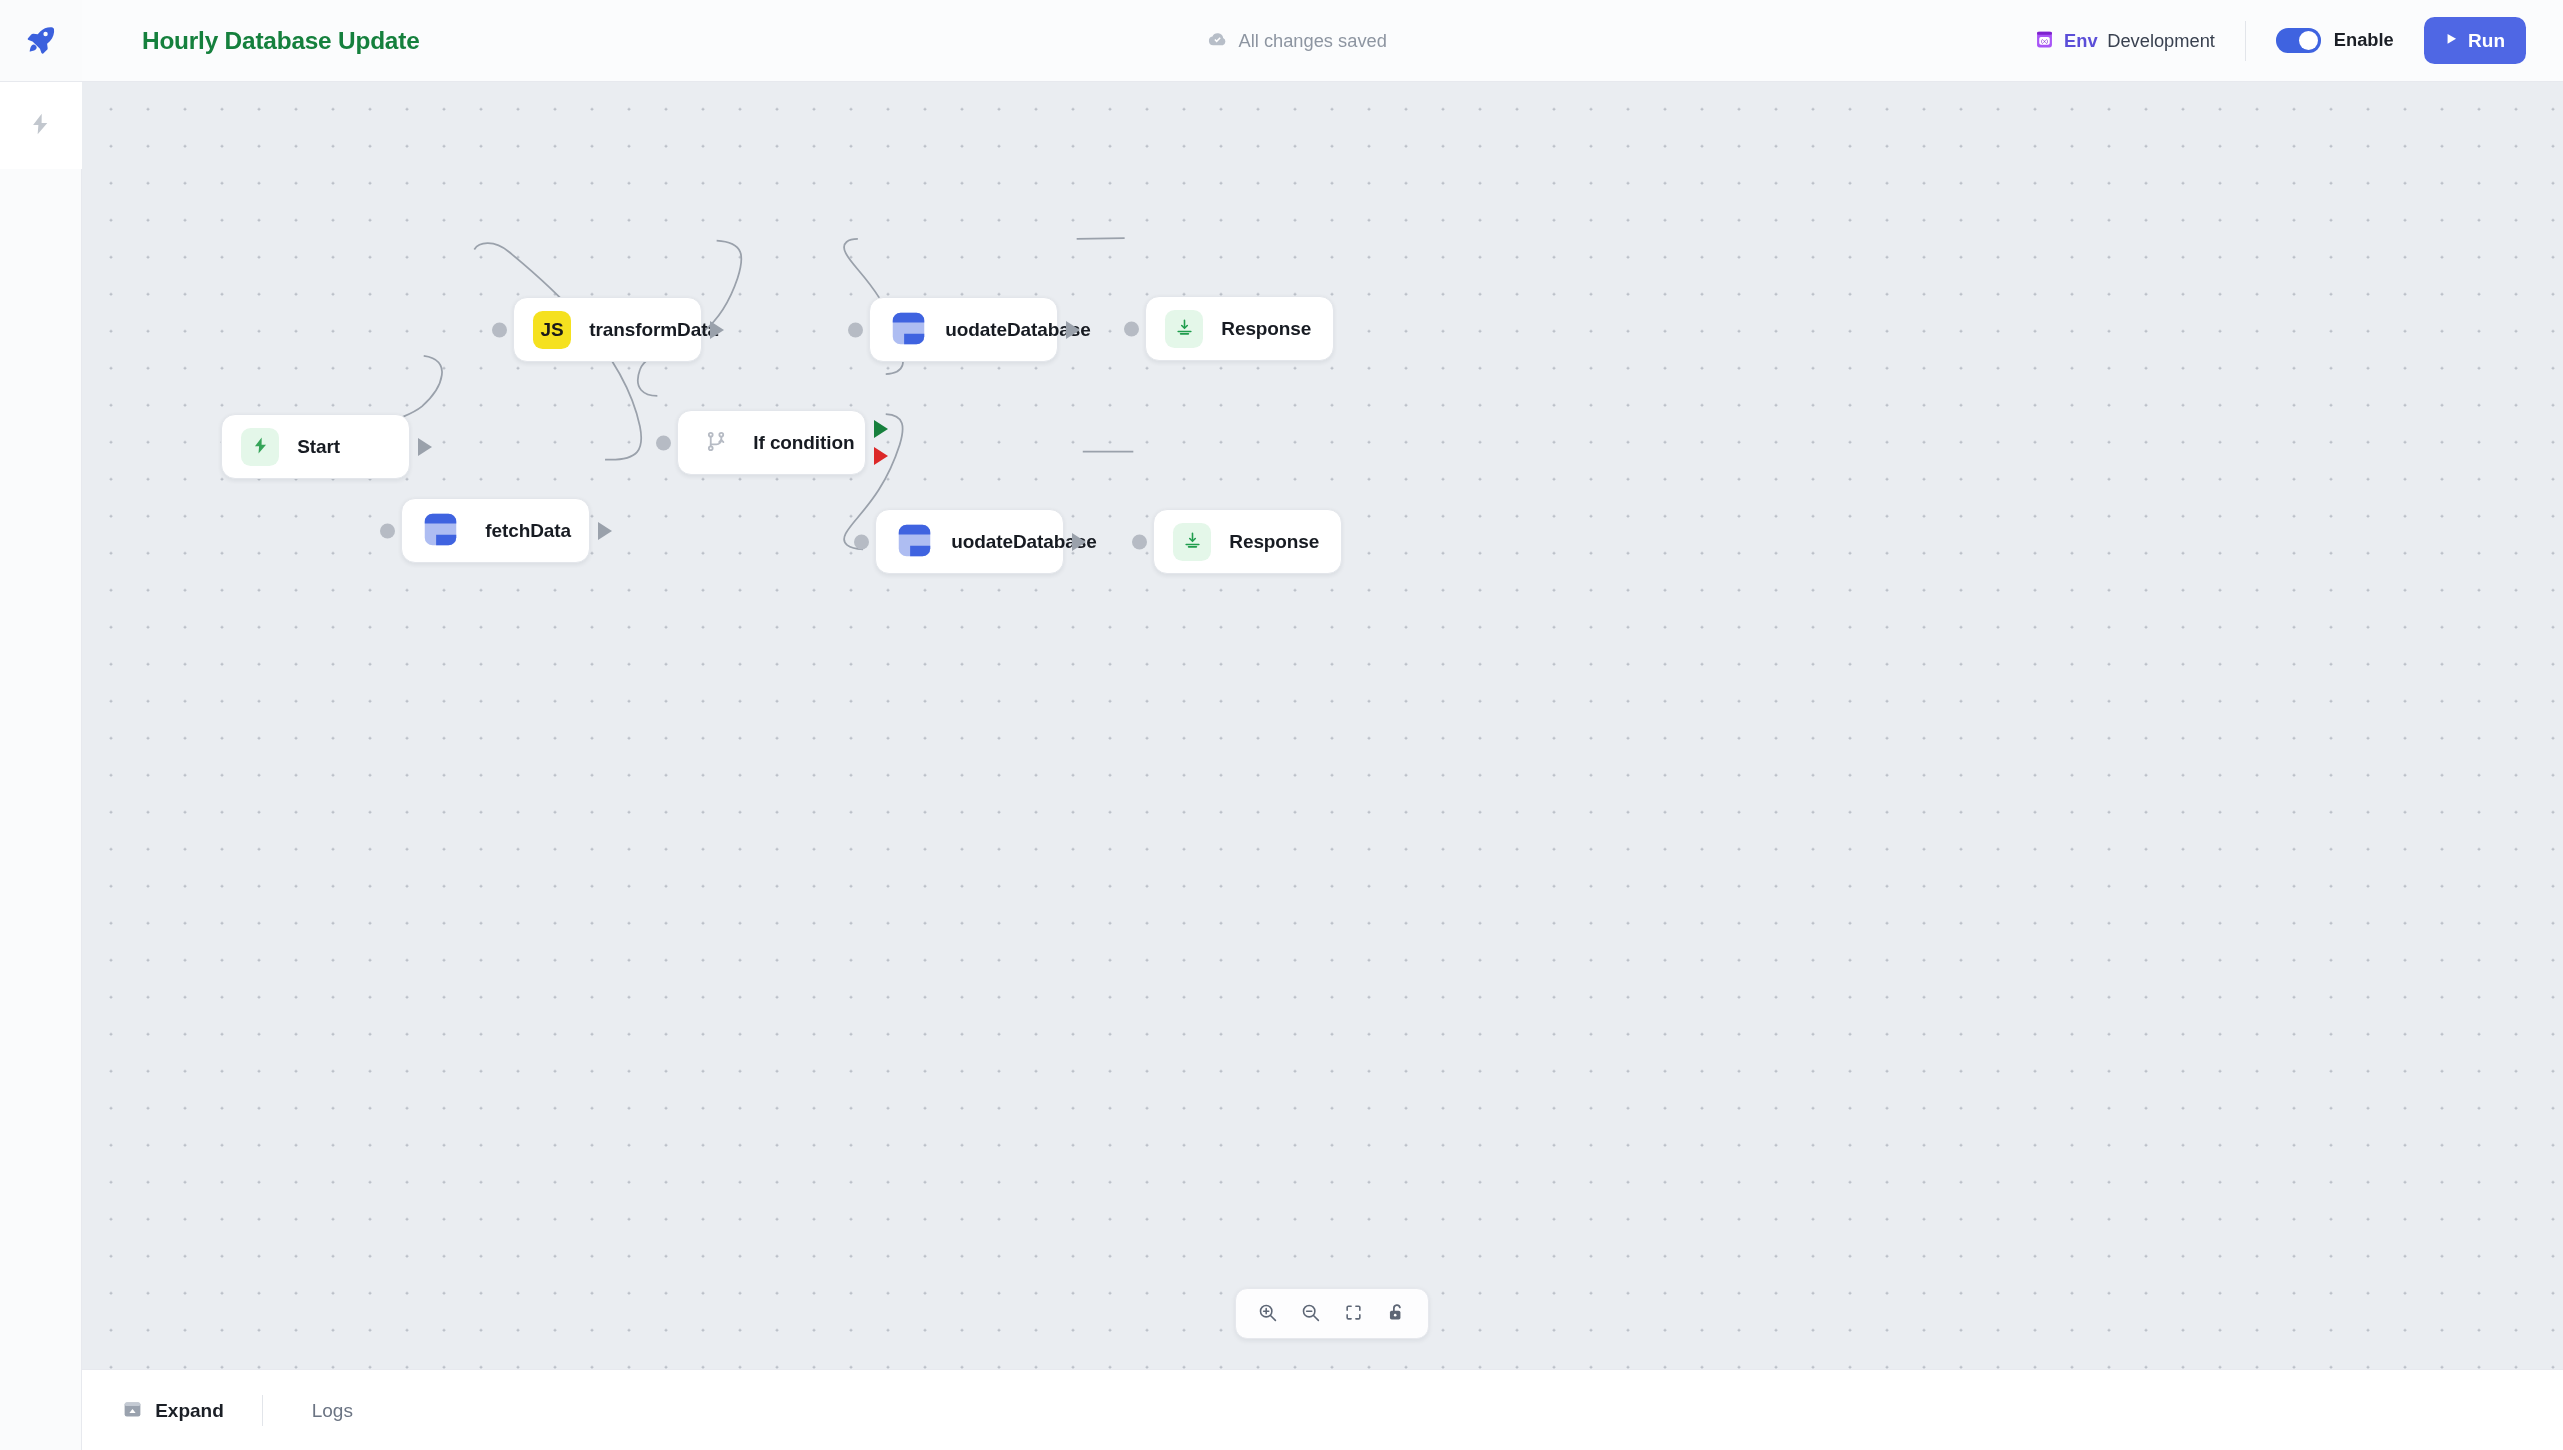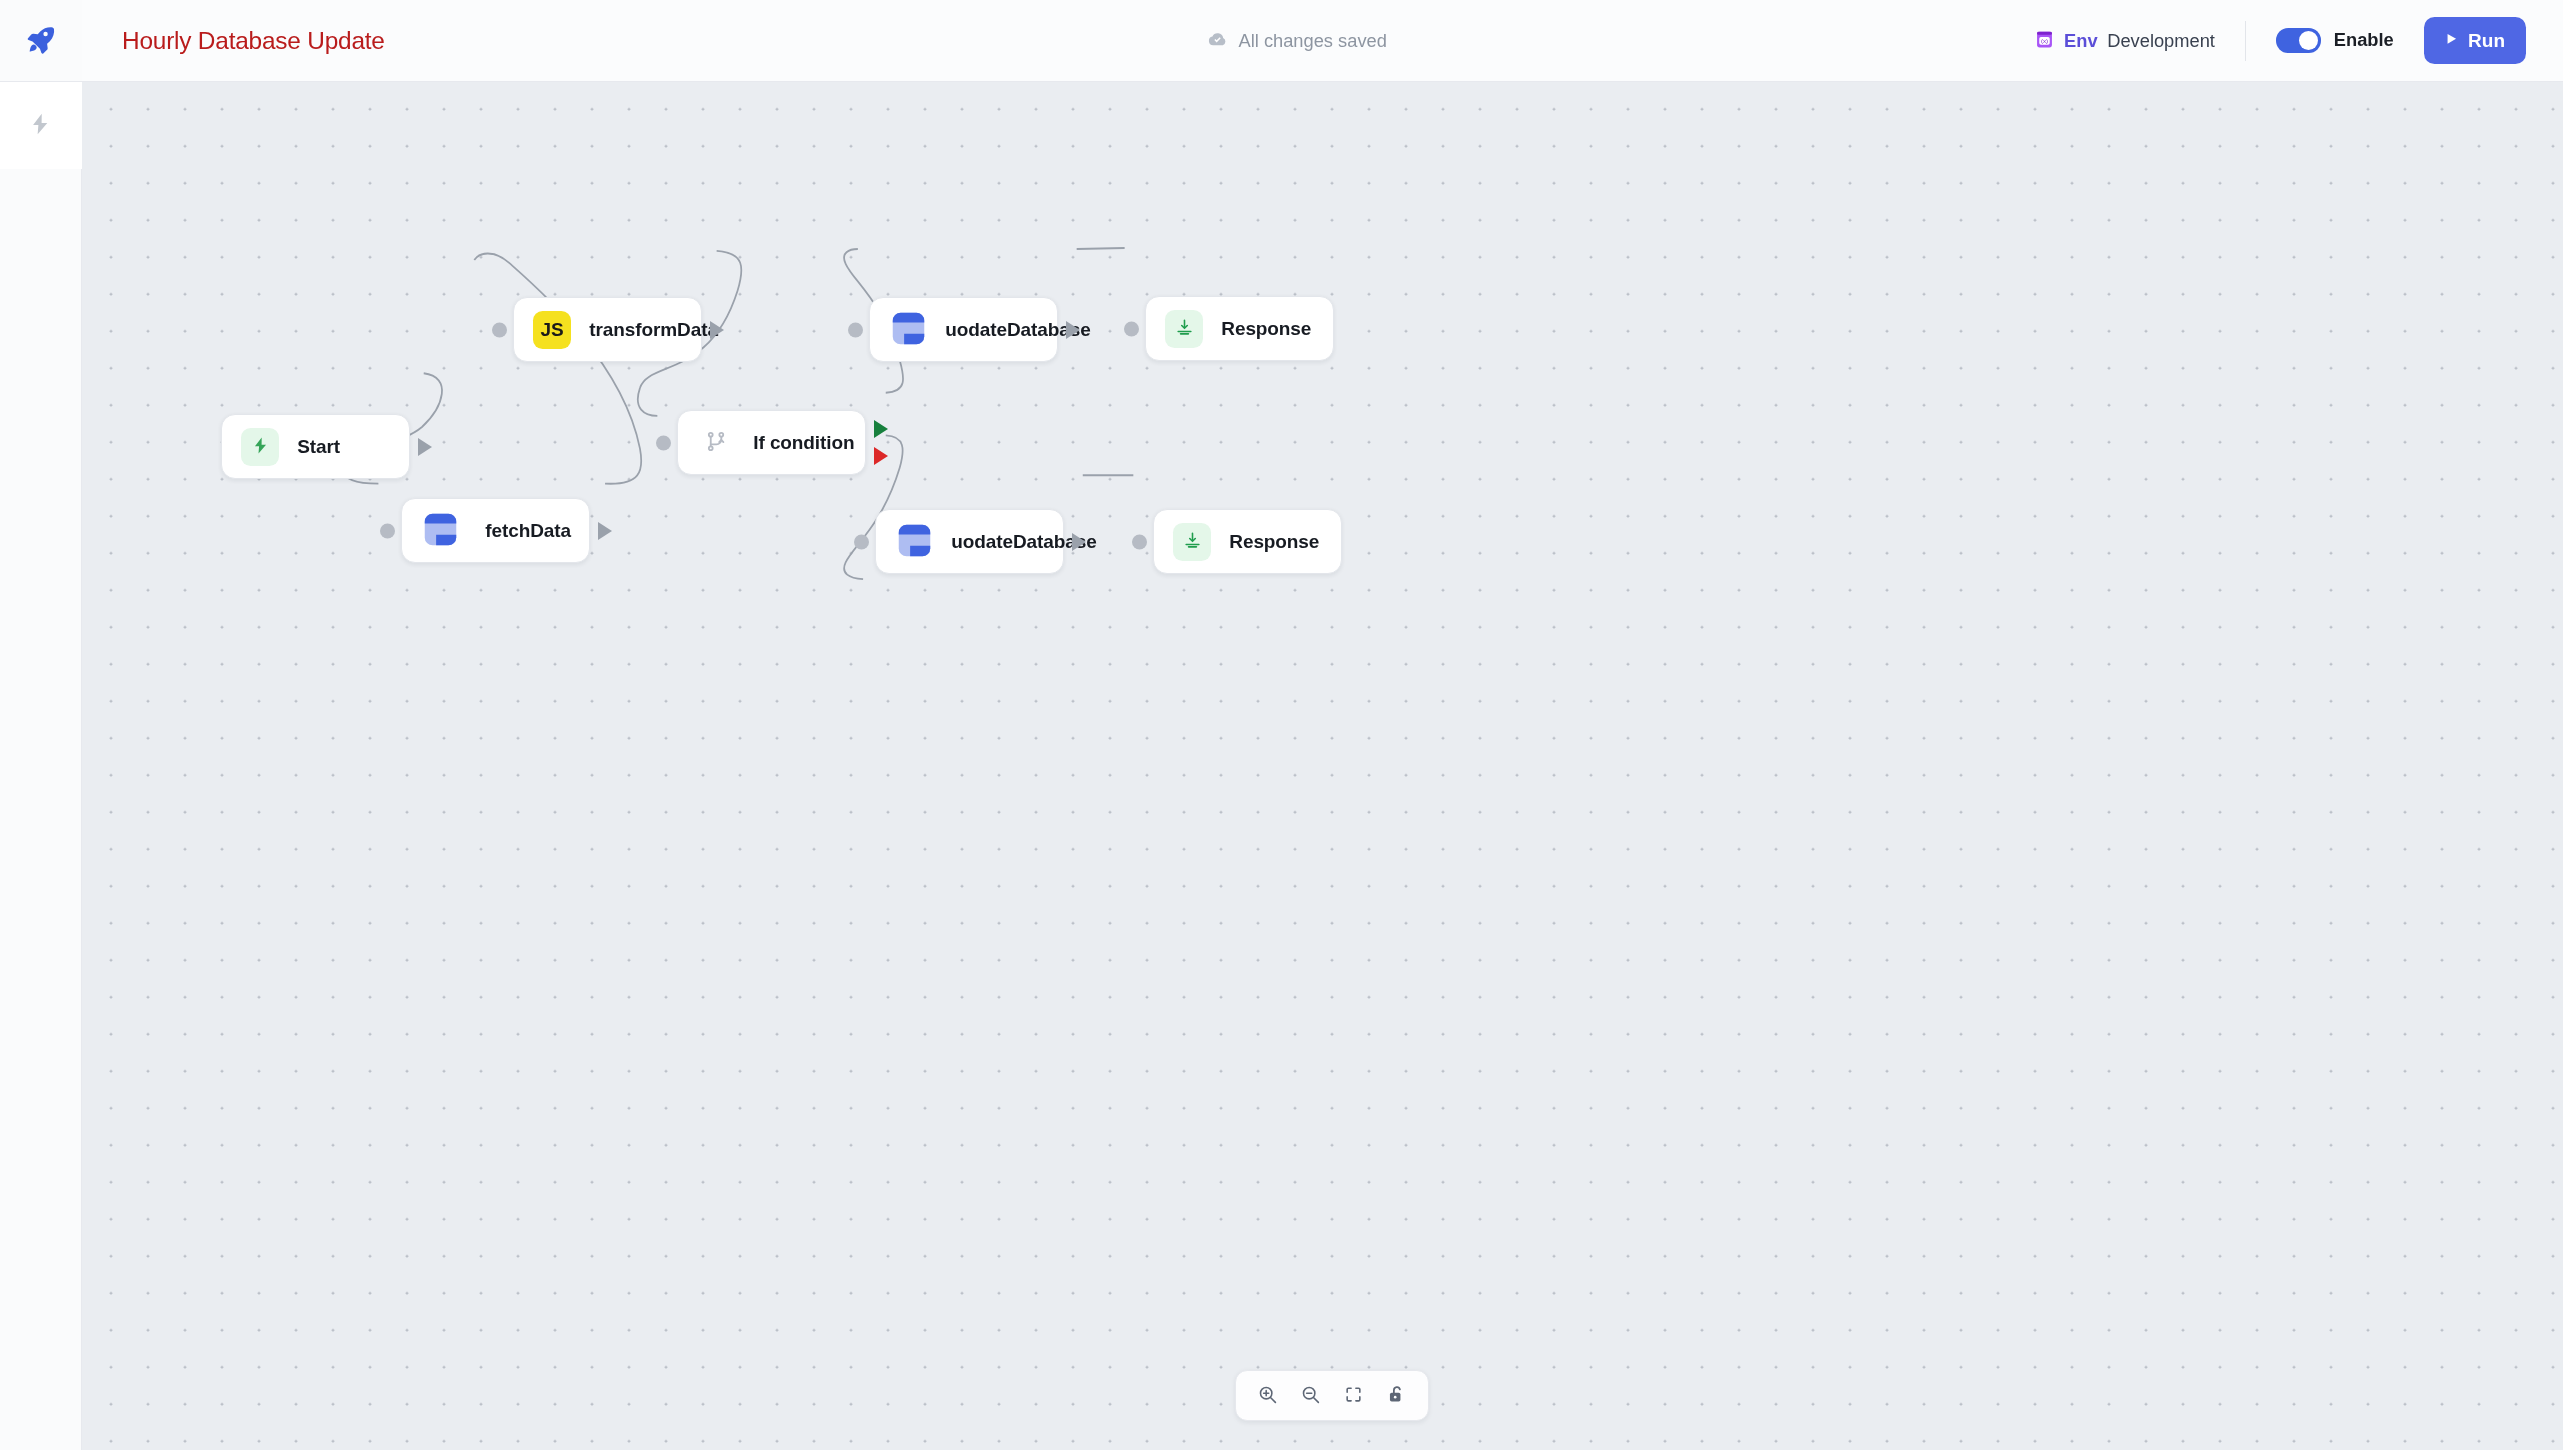--- a/index.html
+++ b/index.html
@@ -36,22 +36,22 @@
 
   
   .header {
     height: 82px; flex: 0 0 82px;
     background: #fbfcfd;
     border-bottom: 0.9px solid #e7e9ee;
     display: flex; align-items: center;
     position: relative;
   }
   .header-title {
-    font-size: 24.4px; font-weight: normal; color: #b91c1c;
-    margin-left: 40px; letter-spacing: -0.2px;
+    font-size: 24.4px; font-weight: bold; color: #15803d;
+    margin-left: 60px; letter-spacing: -0.2px;
   }
   .saved-state {
     position: absolute; left: 1125px; top: 50%; transform: translateY(-50%);
     display: flex; align-items: center; gap: 10.5px;
   }
   .saved-text { font-size: 18.3px; color: #8d95a1; }
   .header-right {
     margin-left: auto; display: flex; align-items: center;
     gap: 0; padding-right: 37px; height: 100%;
   }
@@ -403,16 +403,30 @@
             <svg width="21" height="21" viewBox="0 0 24 24">
               <path d="M9 10V7a3.5 3.5 0 0 1 6.9-.8" fill="none" stroke="#5d6675" stroke-width="2" stroke-linecap="round"></path>
               <rect x="4.5" y="10" width="12" height="10" rx="2" fill="#5d6675"></rect>
               <circle cx="10.5" cy="15" r="1.5" fill="#ffffff"></circle>
             </svg>
           </span>
         </button>
       </div>
     </div>
 
+    <div class="footer">
+      <div class="footer-item">
+        <span>
+          <svg width="21" height="21" viewBox="0 0 24 24">
+            <rect x="3" y="4" width="18" height="16" rx="2.5" fill="#9aa2ae"></rect>
+            <rect x="3" y="4" width="18" height="4" rx="2" fill="#c4cad3"></rect>
+            <path d="M12 11.5 15.6 16H8.4z" fill="#ffffff"></path>
+          </svg>
+        </span>
+        <span class="footer-label">Expand</span>
+      </div>
+      <div class="footer-divider"></div>
+      <div class="footer-logs">Logs</div>
+    </div>
 
   </div>
 </div>
 
 
 </body></html>

